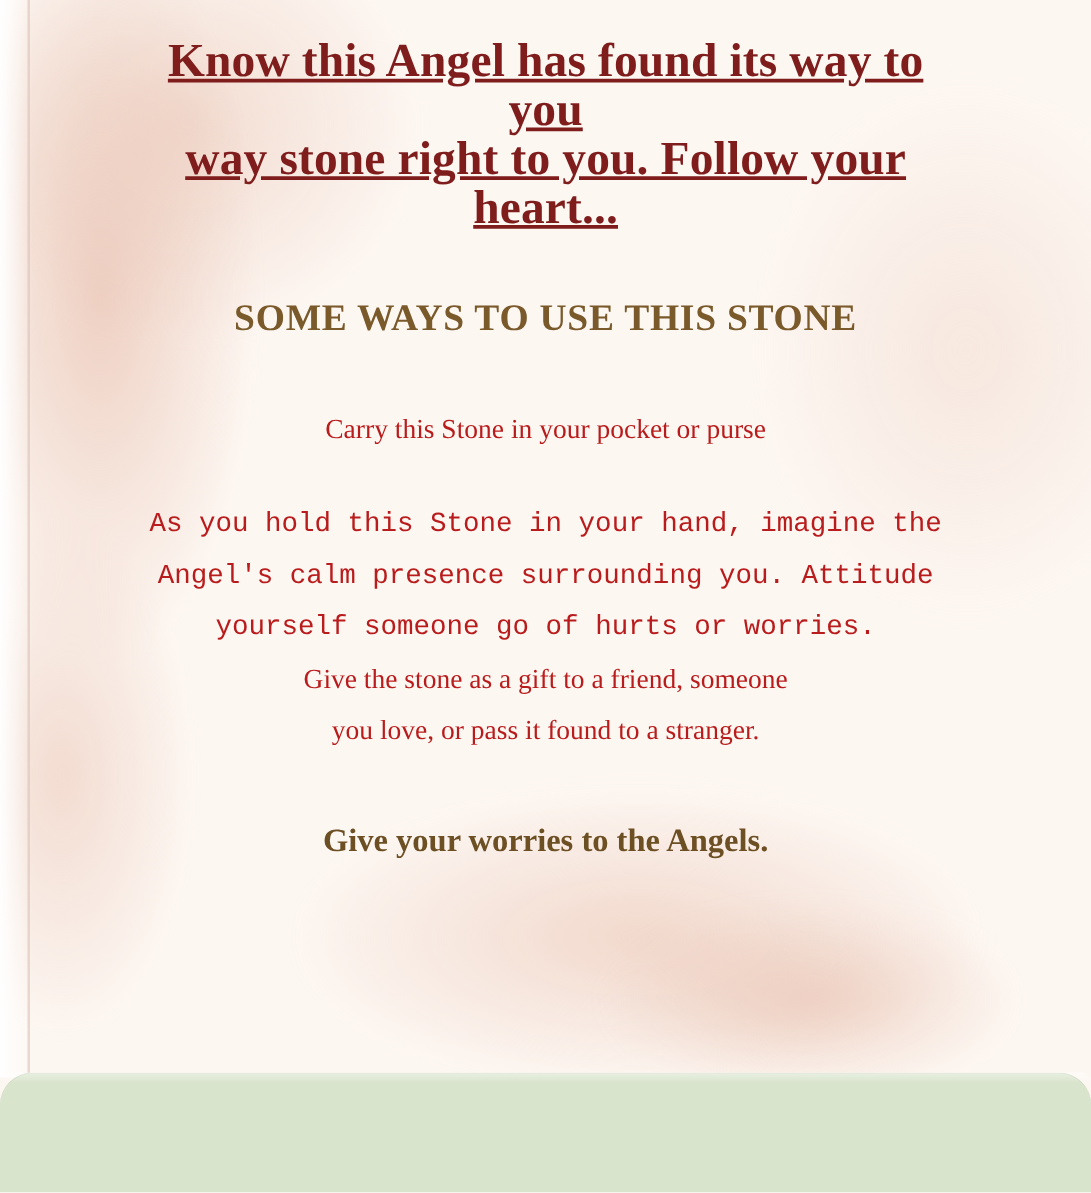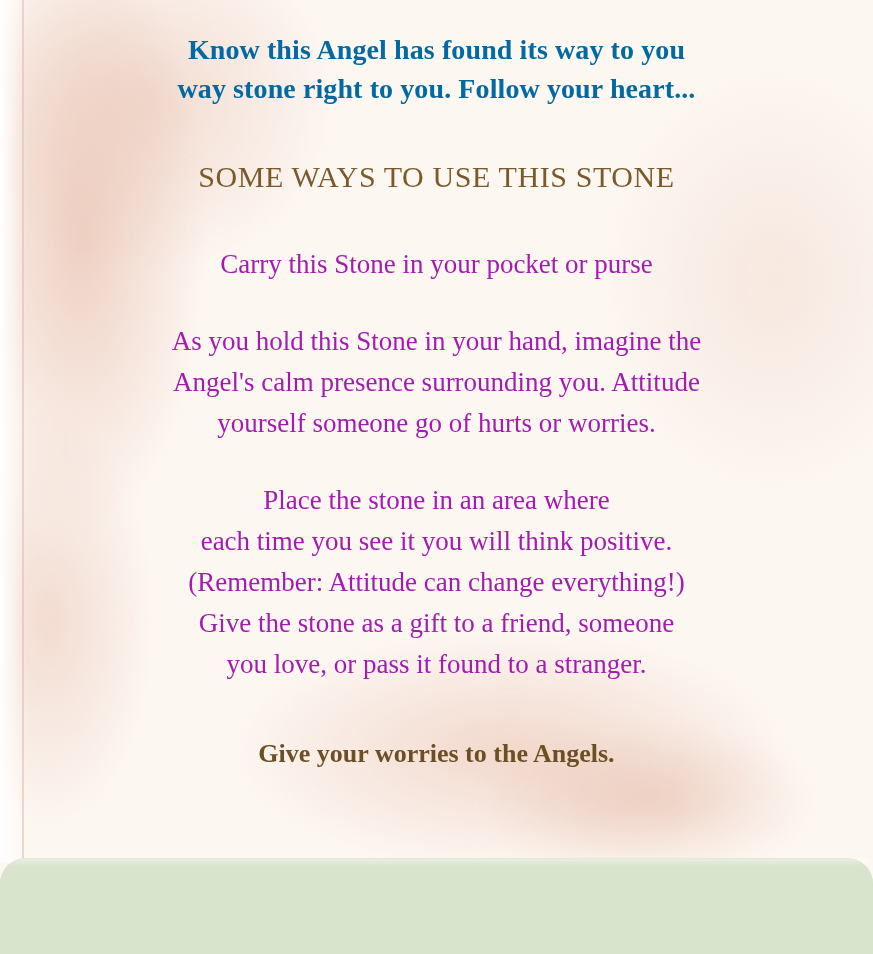--- a/index.html
+++ b/index.html
@@ -111,47 +111,48 @@
   #content {
     position: absolute;
     left: 0;
     top: 0;
     width: 873px;
     padding-top: 30px;
     text-align: center;
   }
 
   .intro {
-    color: #0369a1;
-    font-size: 28px;
+    color: #7f1d1d;
+    font-size: 38px;
     line-height: 39px;
     font-weight: bold;
     letter-spacing: 0.1px;
     margin: 0 auto;
     width: 640px;
+    text-decoration: underline;
   }
 
   .heading {
     color: #7a5a2a;
     font-size: 30px;
     line-height: 38px;
     margin-top: 50px;
     letter-spacing: 0.6px;
-    font-weight: normal;
+    font-weight: bold;
   }
 
   .para {
-    color: #a21caf;
-    font-size: 27px;
+    color: #b91c1c;
+    font-size: 22px;
     line-height: 41px;
     margin: 0 auto;
     width: 700px;
   }
   .p1 { margin-top: 48px; }
-  .p2 { margin-top: 36px; width: 720px; }
+  .p2 { margin-top: 36px; width: 720px; font-family: Liberation Mono, monospace; }
   .p3 { margin-top: 36px; width: 720px; }
   .p4 { width: 700px; }
 
   .closing {
     color: #6d4f24;
     font-size: 26px;
     line-height: 34px;
     font-weight: bold;
     margin-top: 52px;
   }
@@ -183,25 +184,20 @@
     <div class="para p1">
       <span class="line">Carry this Stone in your pocket or purse</span>
     </div>
 
     <div class="para p2">
       <span class="line">As you hold this Stone in your hand, imagine the</span>
       <span class="line">Angel's calm presence surrounding you. Attitude</span>
       <span class="line">yourself someone go of hurts or worries.</span>
     </div>
 
-    <div class="para p3">
-      <span class="line">Place the stone in an area where</span>
-      <span class="line">each time you see it you will think positive.</span>
-      <span class="line">(Remember: Attitude can change everything!)</span>
-    </div>
 
     <div class="para p4">
       <span class="line">Give the stone as a gift to a friend, someone</span>
       <span class="line">you love, or pass it found to a stranger.</span>
     </div>
 
     <div class="closing">Give your worries to the Angels.</div>
 
   </div>
 

